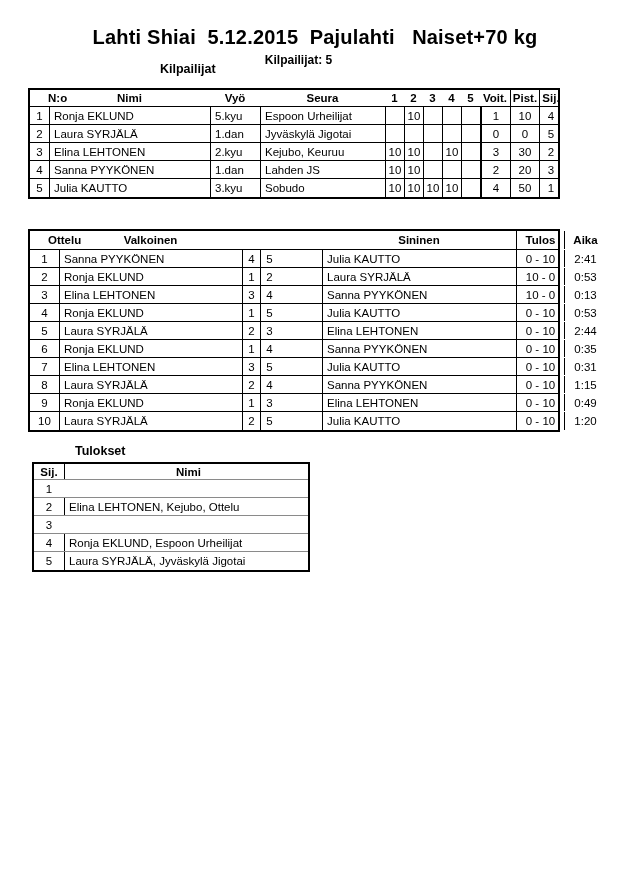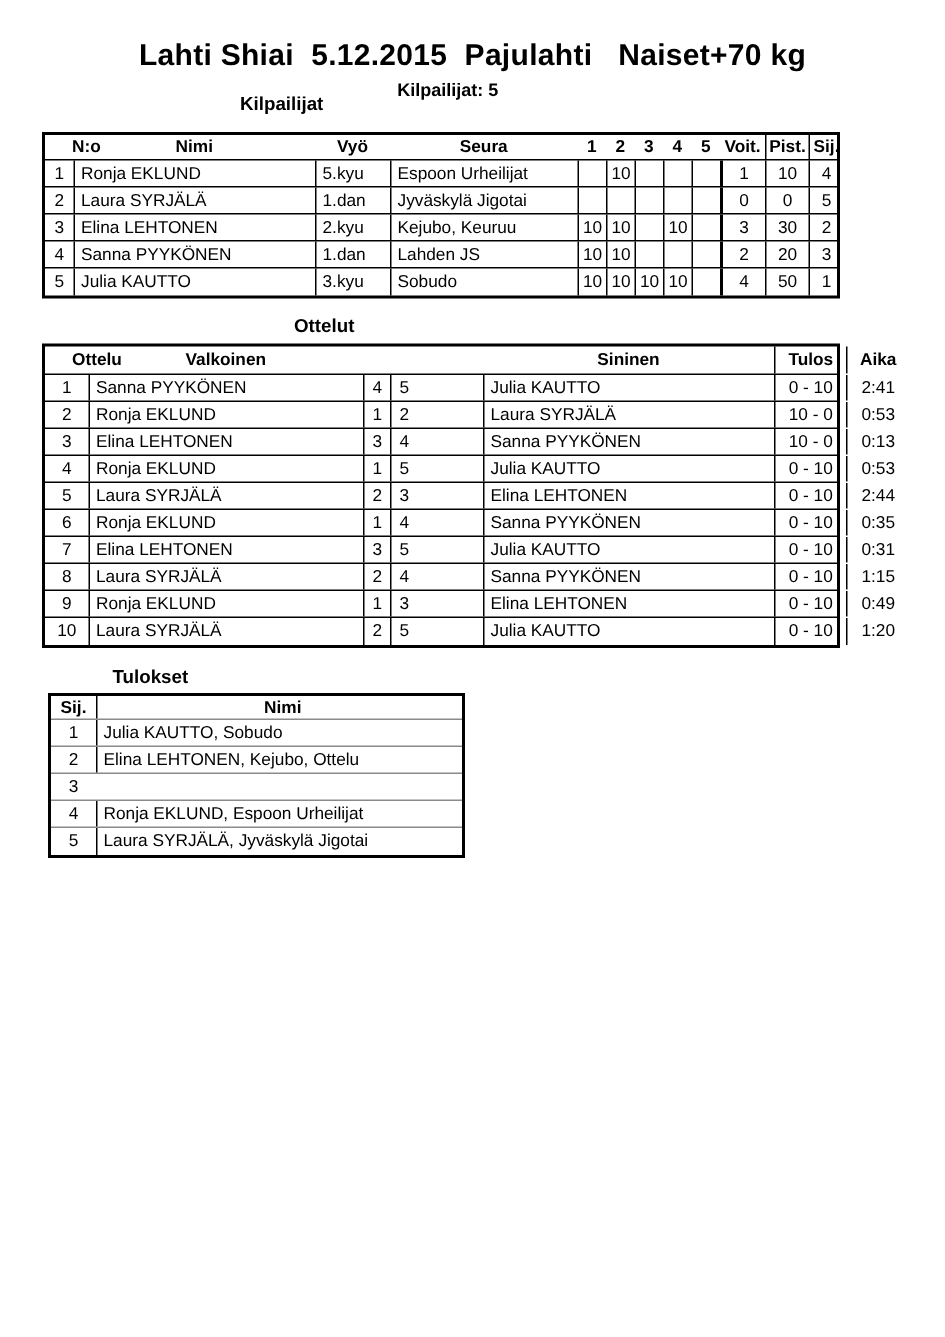--- a/index.html
+++ b/index.html
@@ -155,21 +155,20 @@
       <div class="td k-r">10</div>
       <div class="td k-r">10</div>
       <div class="td k-r">10</div>
       <div class="td k-r"></div>
       <div class="td k-voit thick">4</div>
       <div class="td k-pist">50</div>
       <div class="td k-sij">1</div>
     </div>
   </div>
 
-  <div class="section-heading" id="h-ottelut">Ottelut</div>
 
   <div class="tbl" id="tbl-ottelut">
     <div class="tr thead">
       <div class="td o-no ovf">Ottelu</div>
       <div class="td o-valk">Valkoinen</div>
       <div class="td o-wn"></div>
       <div class="td o-bn"></div>
       <div class="td o-sin">Sininen</div>
       <div class="td o-tulos hdiv">Tulos</div>
       <div class="td o-aika hdiv">Aika</div>
@@ -278,21 +277,20 @@
 
   <div class="section-heading" id="h-tulokset">Tulokset</div>
 
   <div class="tbl" id="tbl-tulokset">
     <div class="tr thead">
       <div class="td t-sij">Sij.</div>
       <div class="td t-nimi hdiv">Nimi</div>
     </div>
     <div class="tr body">
       <div class="td t-sij">1</div>
-      <div class="td t-nimi left">Julia KAUTTO, Sobudo</div>
     </div>
     <div class="tr body">
       <div class="td t-sij">2</div>
       <div class="td t-nimi left">Elina LEHTONEN, Kejubo, Ottelu</div>
     </div>
     <div class="tr body">
       <div class="td t-sij">3</div>
     </div>
     <div class="tr body">
       <div class="td t-sij">4</div>

